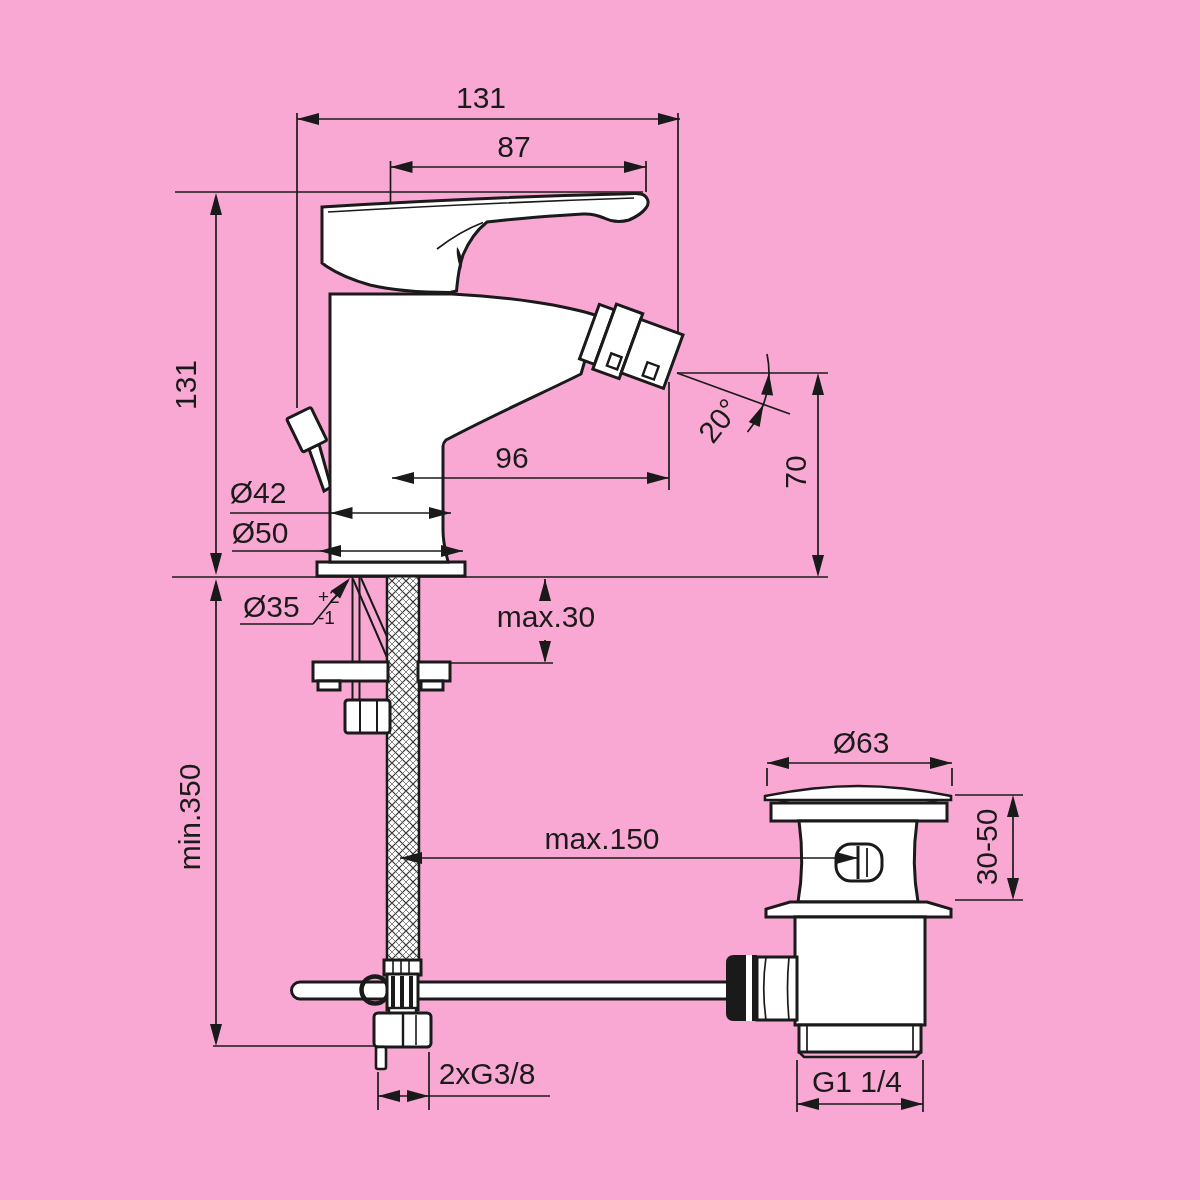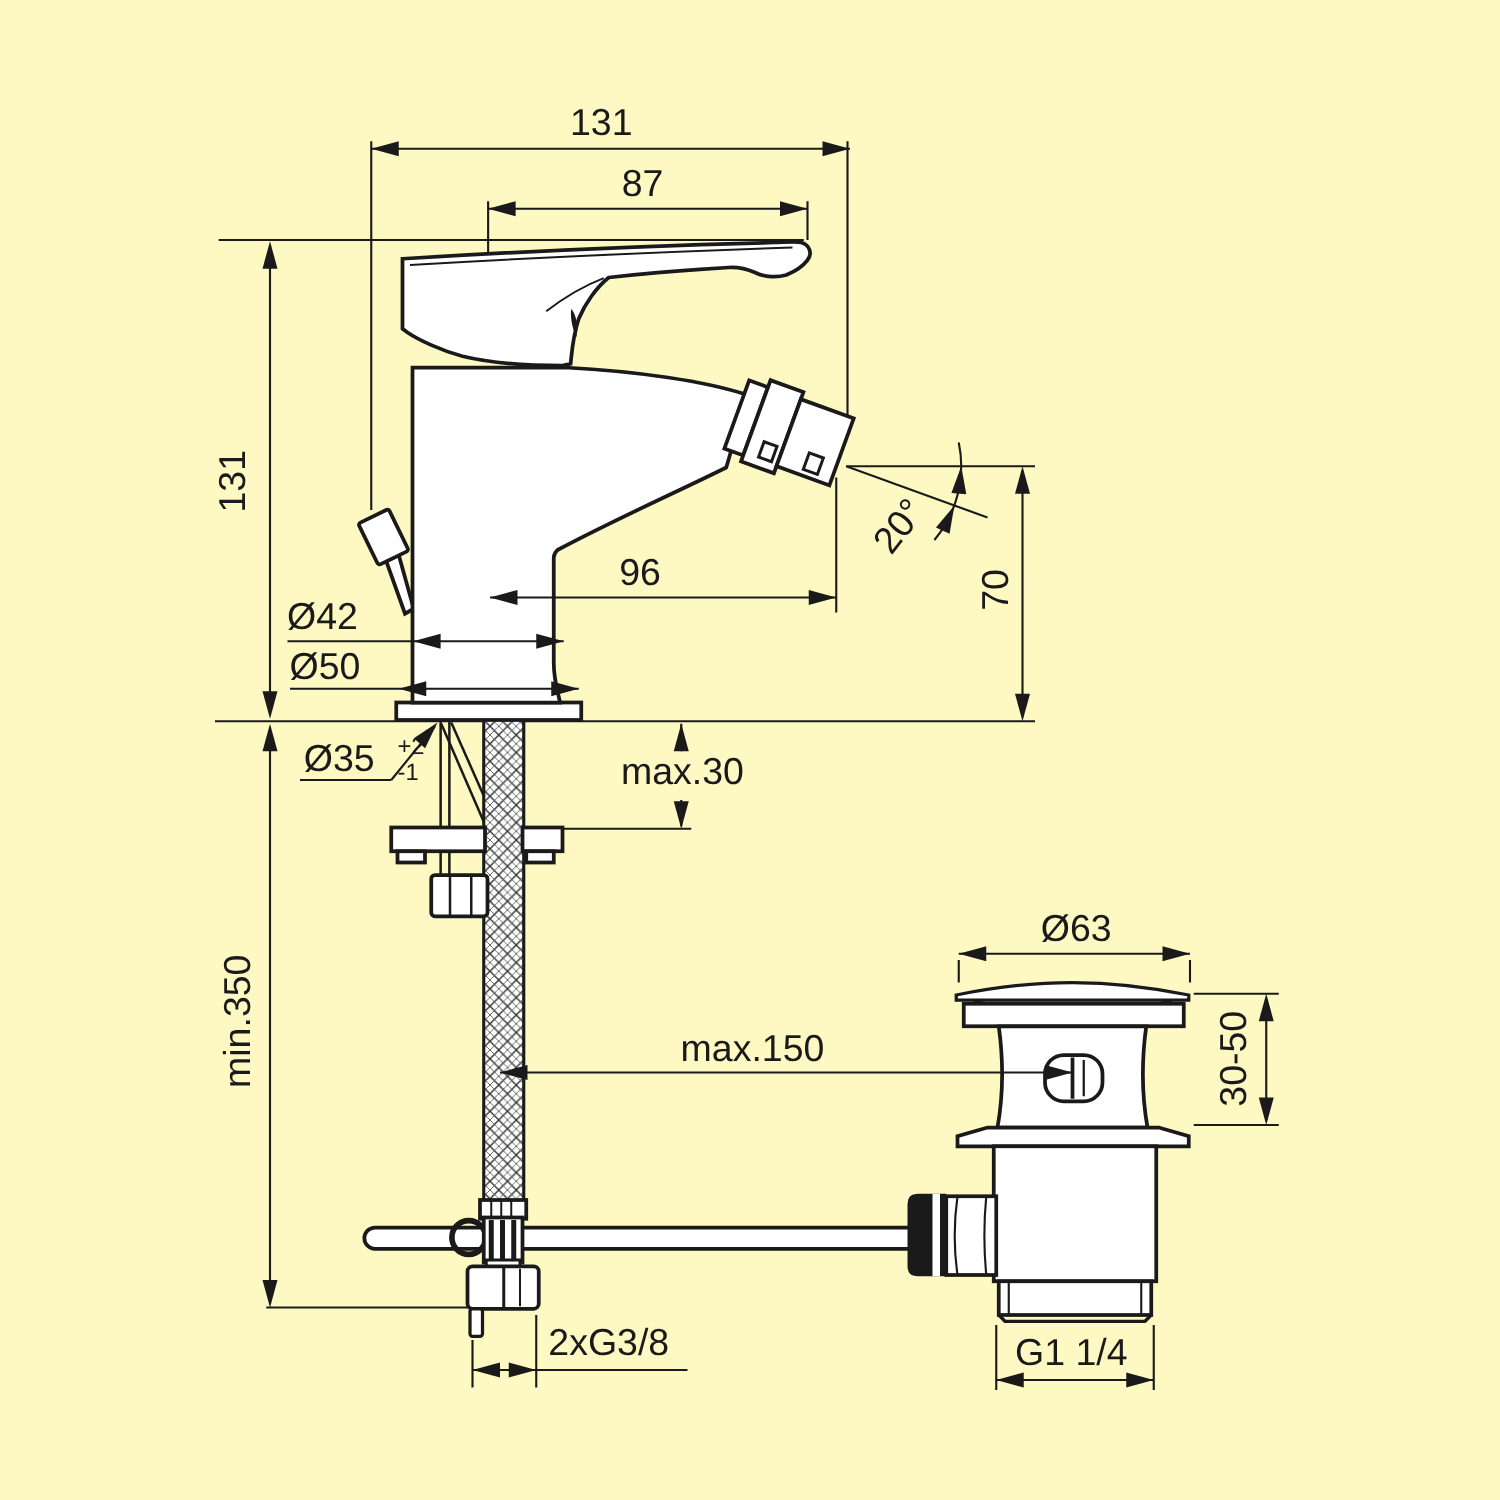--- a/index.html
+++ b/index.html
@@ -1,16 +1,16 @@
 <!DOCTYPE html>
 <html><head>
 <meta charset="utf-8">
 <style>
   html,body{margin:0;padding:0;background:#ffffff;}
-  .stage{position:relative;width:1200px;height:1200px;background:#fef9c3;overflow:hidden;}
+  .stage{position:relative;width:1200px;height:1200px;background:#f9a8d4;overflow:hidden;}
   svg{position:absolute;left:0;top:0;}
   text{font-family:"Liberation Sans","DejaVu Sans",sans-serif;fill:#1a1a1a;}
   .dim{font-size:30px;}
   .dimsmall{font-size:19px;}
 </style>
 </head>
 <body>
 
 <div class="stage">
 <svg width="1200" height="1200" viewBox="0 0 1200 1200">

